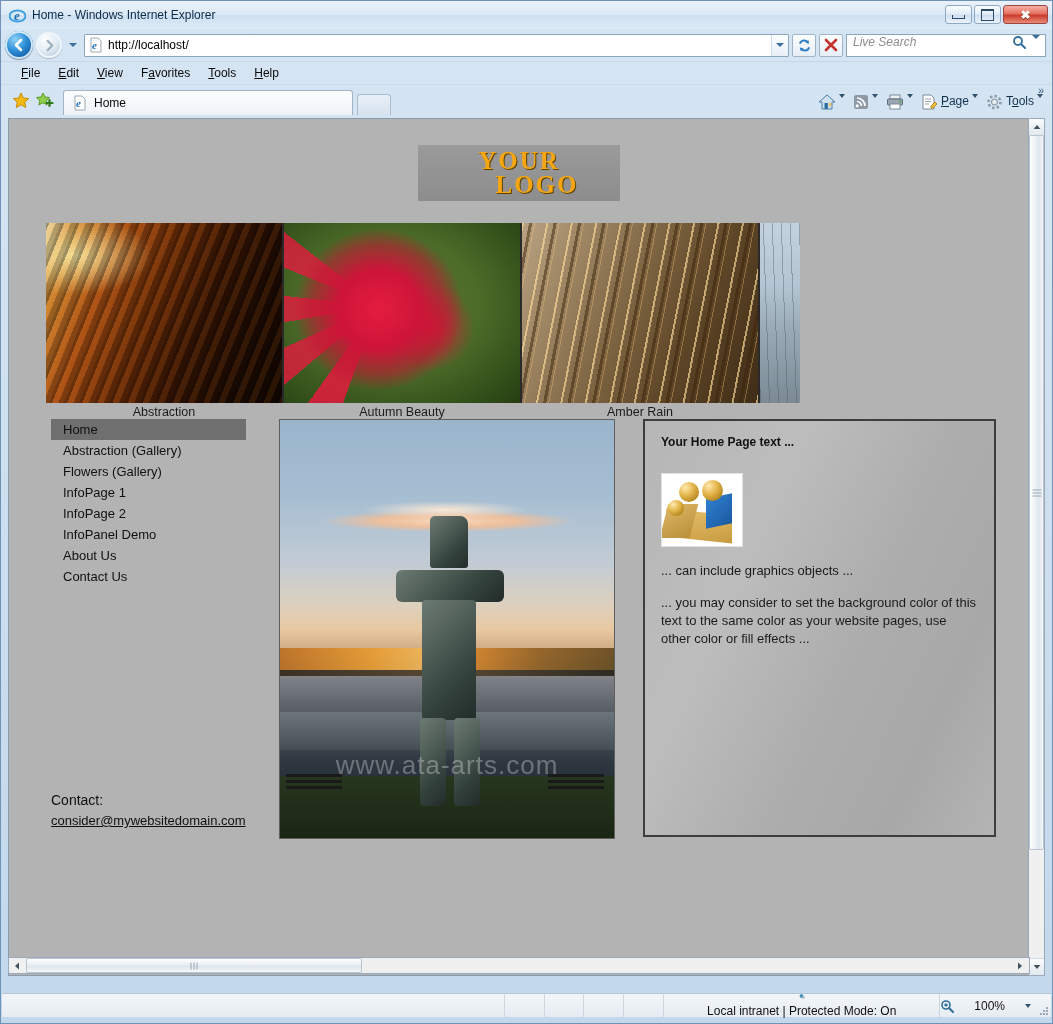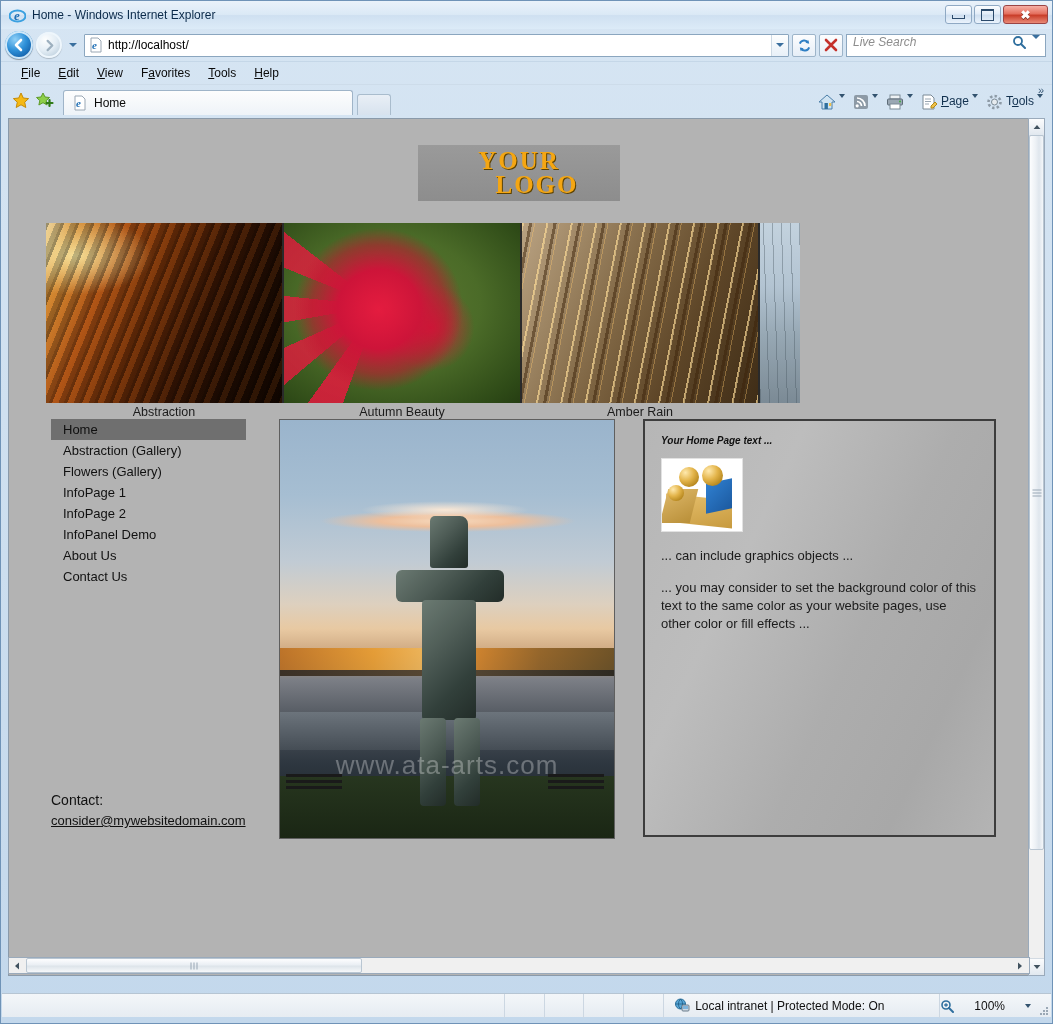--- a/index.html
+++ b/index.html
@@ -216,21 +216,21 @@
     letter-spacing:1px;white-space:nowrap;
   }
   .mainimgcap{margin-top:6px;font-size:13px;color:#1b1b1b;padding-left:2px;}
 
   .infopanel{
     position:absolute;left:634px;top:0;width:353px;height:418px;
     border:2px solid #3d3d3d;box-sizing:border-box;
     background:linear-gradient(115deg,#b6b6b6 0%,#bdbdbd 30%,#adadad 58%,#a8a8a8 80%,#b4b4b4 100%);
     padding:14px 16px;
   }
-  .ip-title{font-size:10px;font-weight:bold;color:#111;margin-bottom:12px;font-style:italic;}
+  .ip-title{font-size:12px;font-weight:bold;color:#111;margin-bottom:24px;}
   .ip-img1{
     width:80px;height:72px;background:#fff;border:1px solid #e2e2e2;position:relative;overflow:hidden;
   }
   .gball{position:absolute;border-radius:50%;background:radial-gradient(circle at 32% 28%,#ffe9ad 0%,#e3b44a 42%,#b98a21 75%,#8c6415 100%);}
   .gb1{left:17px;top:8px;width:20px;height:20px;}
   .gb2{left:40px;top:6px;width:21px;height:21px;}
   .gb3{left:6px;top:26px;width:16px;height:16px;}
   .gbluebox{position:absolute;left:44px;top:22px;width:26px;height:30px;background:linear-gradient(140deg,#2f7fd0,#1c5aa0);transform:skewY(-12deg);}
   .gbase{position:absolute;left:4px;top:38px;width:66px;height:28px;background:linear-gradient(160deg,#e8c270,#c79a3e);transform:skewY(6deg);}
   .gbase2{position:absolute;left:2px;top:30px;width:30px;height:34px;background:linear-gradient(150deg,#ddb768,#b98f38);transform:skewX(-14deg);}
@@ -282,21 +282,21 @@
   .hgrip{position:absolute;left:50%;top:50%;transform:translate(-50%,-50%);display:flex;gap:2px;}
   .hgrip i{display:block;width:1px;height:7px;background:#98a6b3;}
 
   
   .statusbar{
     position:absolute;left:1px;bottom:6px;width:1049px;height:24px;
     background:linear-gradient(to bottom,#f3f6f9,#e6ecf2);
     border-top:1px solid #b6c5d3;display:flex;align-items:center;box-sizing:border-box;
   }
   .st-cell{height:24px;border-right:1px solid #ccd7e2;box-sizing:border-box;}
-  .st-zone{display:flex;align-items:center;gap:5px;padding:0 10px;font-size:12px;color:#101010;}
+  .st-zone{display:flex;align-items:center;gap:5px;padding:0 10px;font-size:12px;color:#101010;flex-direction:column;}
   .st-zoom{margin-left:auto;display:flex;align-items:center;gap:20px;padding-right:20px;font-size:12px;color:#101010;}
   .grip-corner{position:absolute;right:3px;bottom:2px;width:10px;height:10px;}
   .grip-corner i{position:absolute;width:2px;height:2px;background:#9aa8b5;}
 </style>
 </head>
 <body>
 
 <div class="window">
 
   <div class="titlebar">

